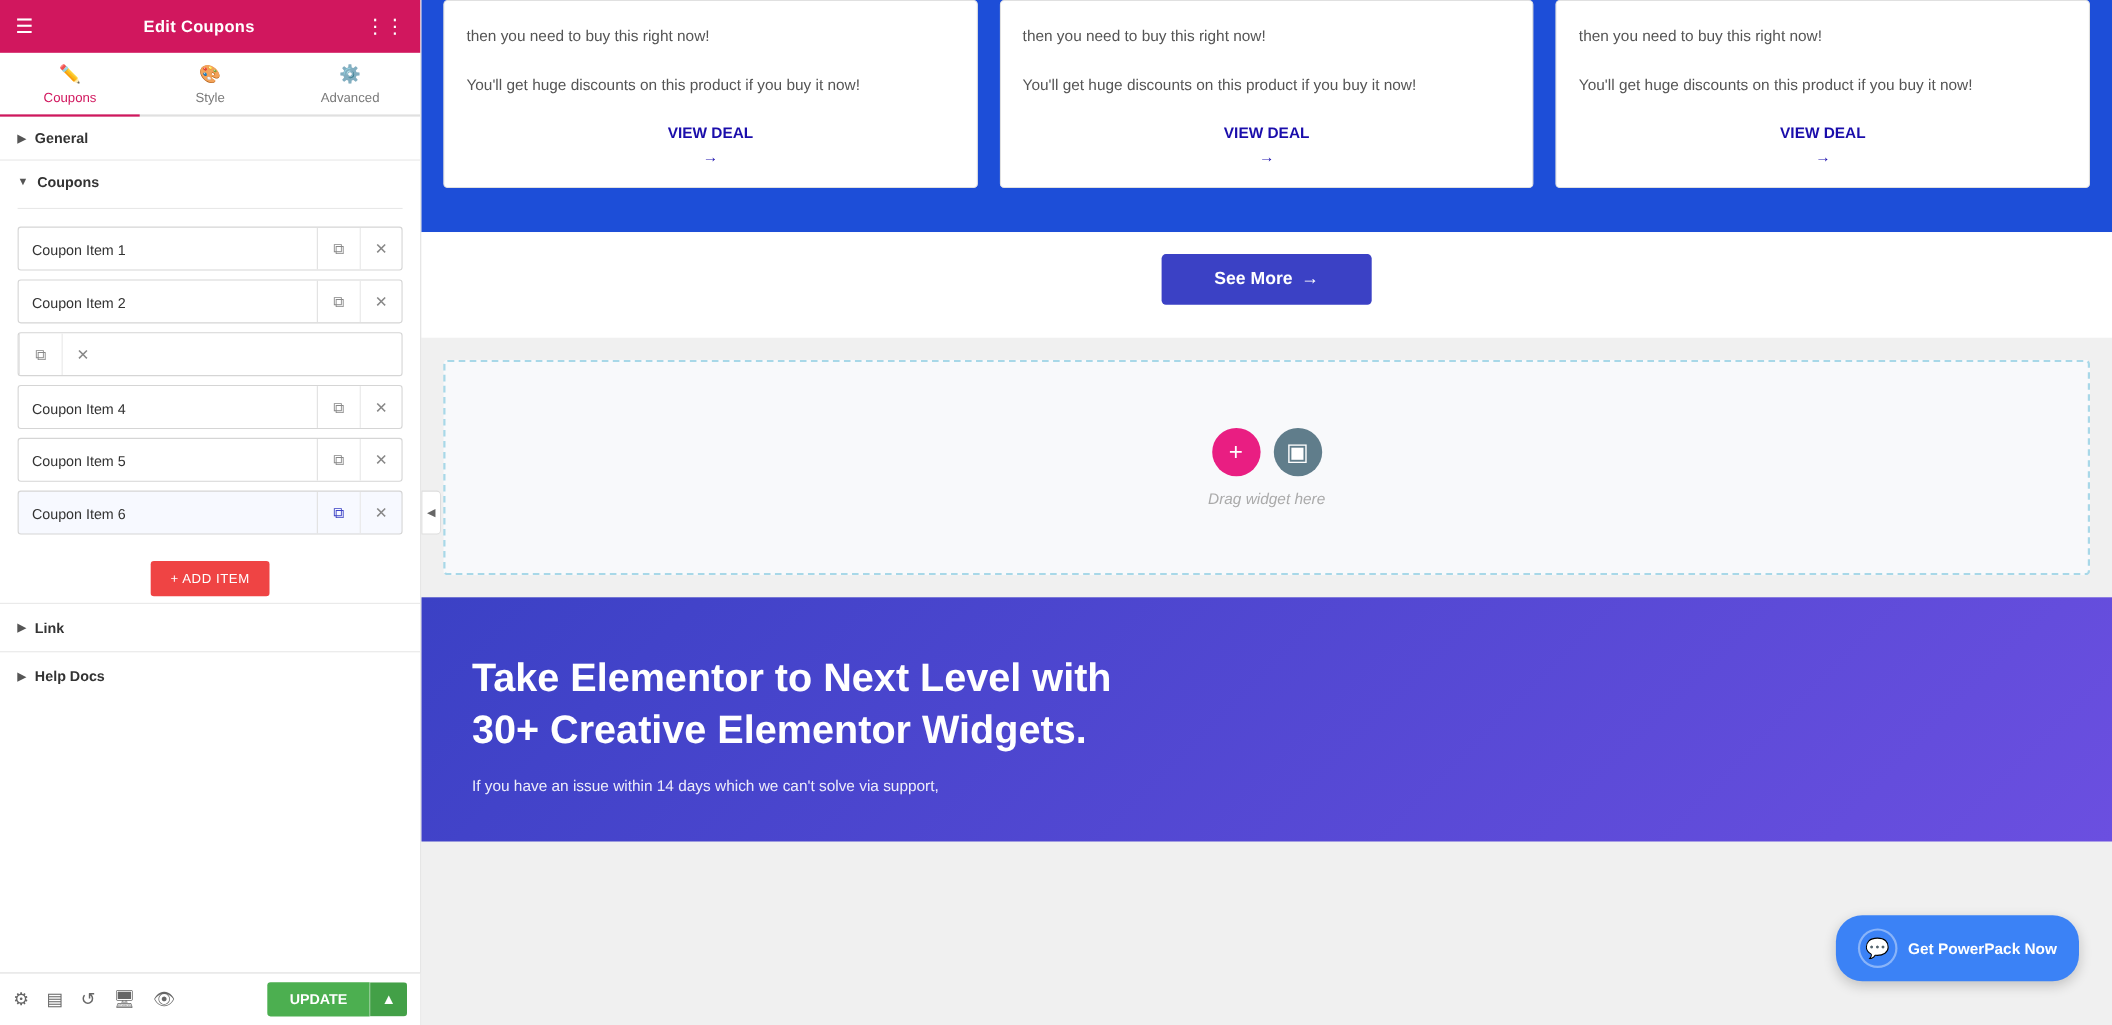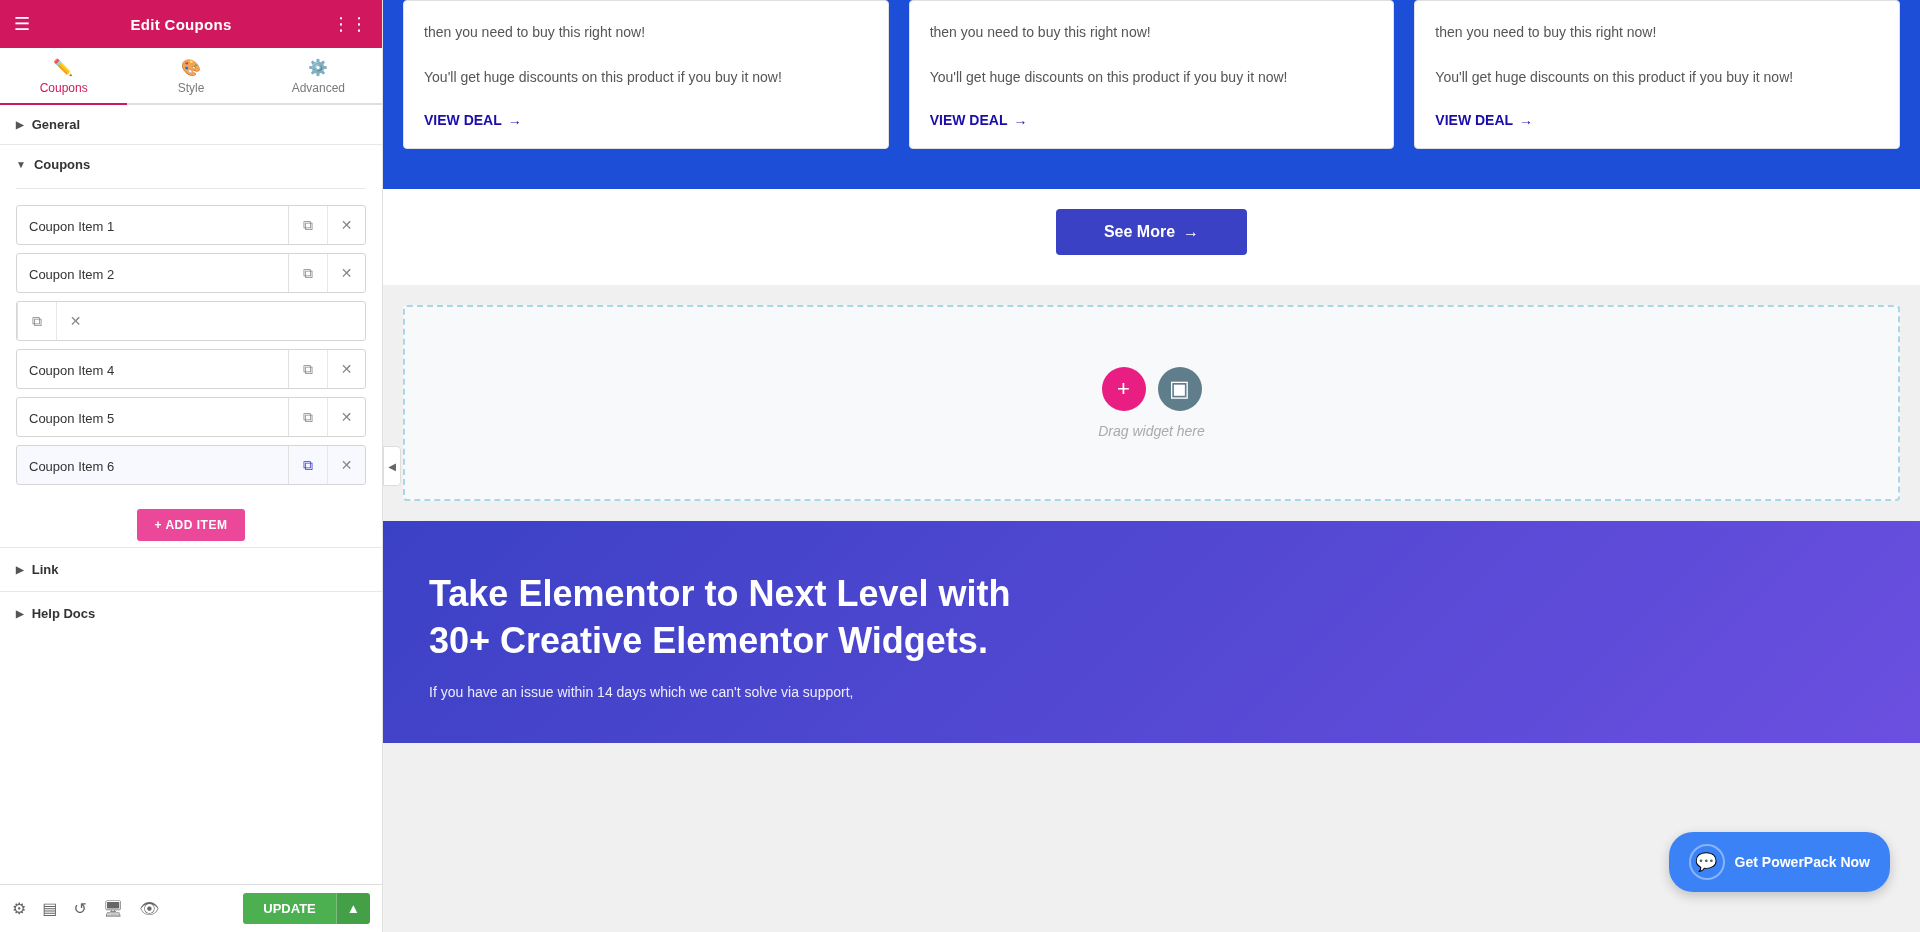--- a/index.html
+++ b/index.html
@@ -123,27 +123,27 @@
       background: none;
       border-left: 1px solid #e8e8e8;
     }
     .coupon-action-btn:first-child { border-left: none; }
 
     .add-item-btn {
       display: flex;
       align-items: center;
       justify-content: center;
       gap: 6px;
-      background: #ec4899;
+      background: #ef4444;
       color: #fff;
       border: none;
       border-radius: 3px;
       padding: 9px 18px;
       font-size: 12px;
-      font-weight: 700;
+      font-weight: 400;
       cursor: pointer;
       margin: 10px auto 0;
       letter-spacing: 0.5px;
     }
 
     .section-link {
       display: flex;
       align-items: center;
       gap: 8px;
       padding: 14px 16px;
@@ -222,20 +222,21 @@
     }
     .view-deal-link {
       color: #1a0dab;
       font-size: 14px;
       font-weight: 600;
       text-decoration: none;
       display: flex;
       align-items: center;
       gap: 6px;
       cursor: pointer;
+      flex-direction: column;
     }
 
     .see-more-container {
       display: flex;
       justify-content: center;
       padding: 20px 0 30px;
       background: #fff;
     }
     .see-more-btn {
       background: #3b41c5;

